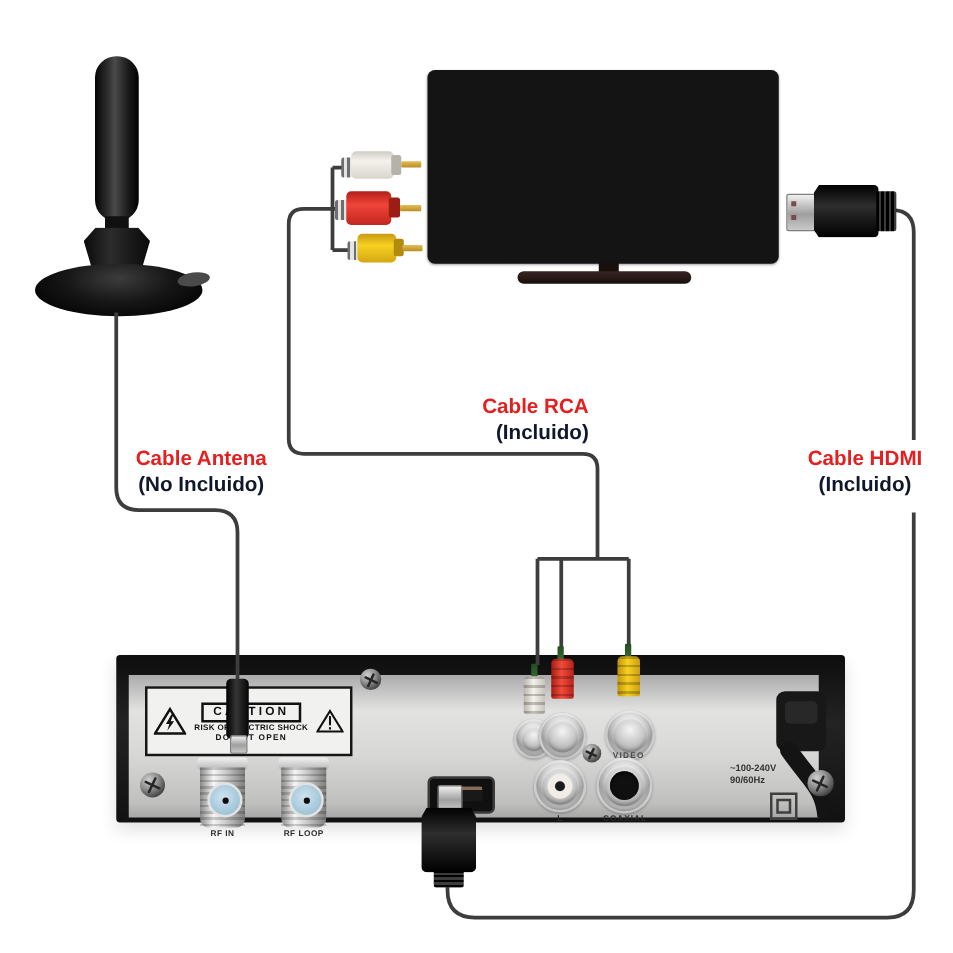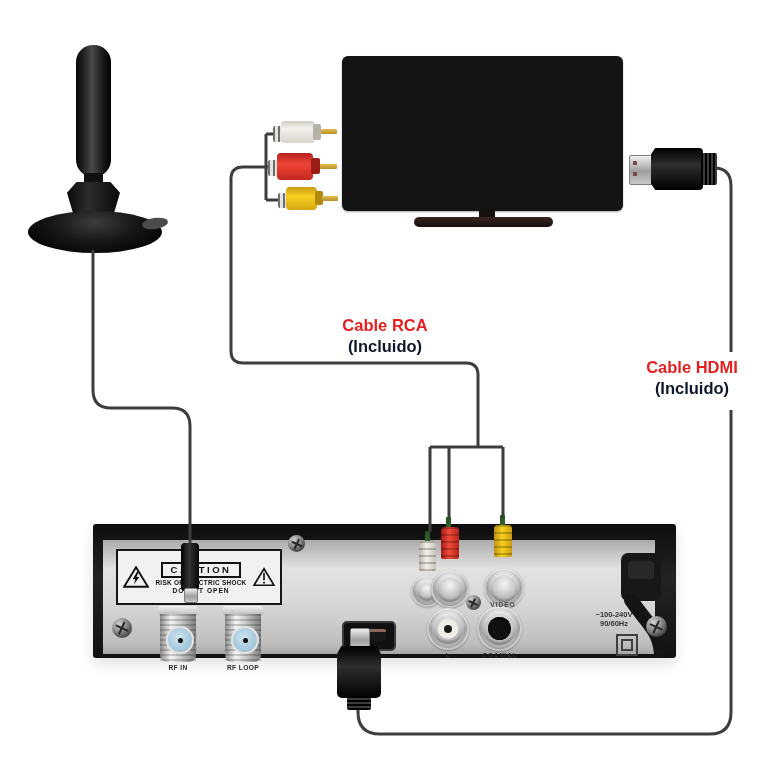--- a/index.html
+++ b/index.html
@@ -106,21 +106,21 @@
   .gtip{background:linear-gradient(180deg,#244d22,#3a6b33);border-radius:1px;}
 
   #hdmi-port{position:absolute;left:239px;top:81px;width:54px;height:30px;background:#101010;
     border:2px solid #3b3b3b;border-radius:5px;box-sizing:border-box;}
   #hdmi-port .slot{position:absolute;left:8px;right:8px;top:6px;bottom:8px;background:#191919;border-radius:2px;
     border-top:3px solid #8a6a5a;}
 
   #classii{position:absolute;left:513px;top:94px;width:22px;height:22px;border:2px solid #3f3f3f;
     display:flex;align-items:center;justify-content:center;box-sizing:border-box;}
   #classii::after{content:"";width:8px;height:8px;border:2px solid #3f3f3f;}
-  #pwr-text{position:absolute;left:481px;top:70px;width:60px;text-align:center;color:#333;
+  #pwr-text{position:absolute;left:481px;top:70px;width:60px;color:#333;
     font-size:7.5px;font-weight:700;line-height:9px;}
   #cord-clamp{position:absolute;left:518px;top:13px;width:40px;height:48px;background:#181818;border-radius:7px;}
   #cord-clamp::before{content:"";position:absolute;left:7px;top:8px;right:7px;height:18px;background:#282828;border-radius:4px;}
 </style>
 </head>
 <body>
 
 <div id="stage">
 
   <svg id="cables" width="762" height="762" viewBox="0 0 762 762">
@@ -164,23 +164,27 @@
   <div class="abs hp hbody" style="left:286px;top:187px;width:31px;height:23px;background:linear-gradient(180deg,#c89a12,#f7d020 40%,#d4a814);"></div>
   <div class="abs hp" style="left:315px;top:191px;width:8px;height:14px;background:#b18a0e;border-radius:2px;"></div>
   <div class="abs hp pin" style="left:322px;top:196px;width:16px;height:5px;"></div>
 
   <div class="abs hp metal" style="left:629px;top:155px;width:24px;height:28px;"></div>
   <div class="abs hp" style="left:633px;top:161px;width:4px;height:4px;background:#7a4a4a;"></div>
   <div class="abs hp" style="left:633px;top:172px;width:4px;height:4px;background:#7a4a4a;"></div>
   <div class="abs hp hdmi-body" style="left:651px;top:148px;width:52px;height:42px;border-radius:4px;clip-path:polygon(0 15%,8% 0,100% 0,100% 100%,8% 100%,0 85%);"></div>
   <div class="abs hp hdmi-ribs" style="left:701px;top:153px;width:16px;height:32px;"></div>
 
-  <div class="lbl" style="left:299px;top:315px;width:172px;">
+  <div class="lbl" style="left:299px;top:315px;width:172px;text-align:right;">
     <div class="lt">Cable RCA</div>
     <div class="ls">(Incluido)</div>
+  </div>
+  <div class="lbl" style="left:75px;top:357px;width:172px;">
+    <div class="lt">Cable Antena</div>
+    <div class="ls">(No Incluido)</div>
   </div>
   <div class="lbl" style="left:606px;top:357px;width:172px;">
     <div class="lt">Cable HDMI</div>
     <div class="ls">(Incluido)</div>
   </div>
 
   <div class="abs" id="box">
     <div id="panel">
 
       <div id="caution">

